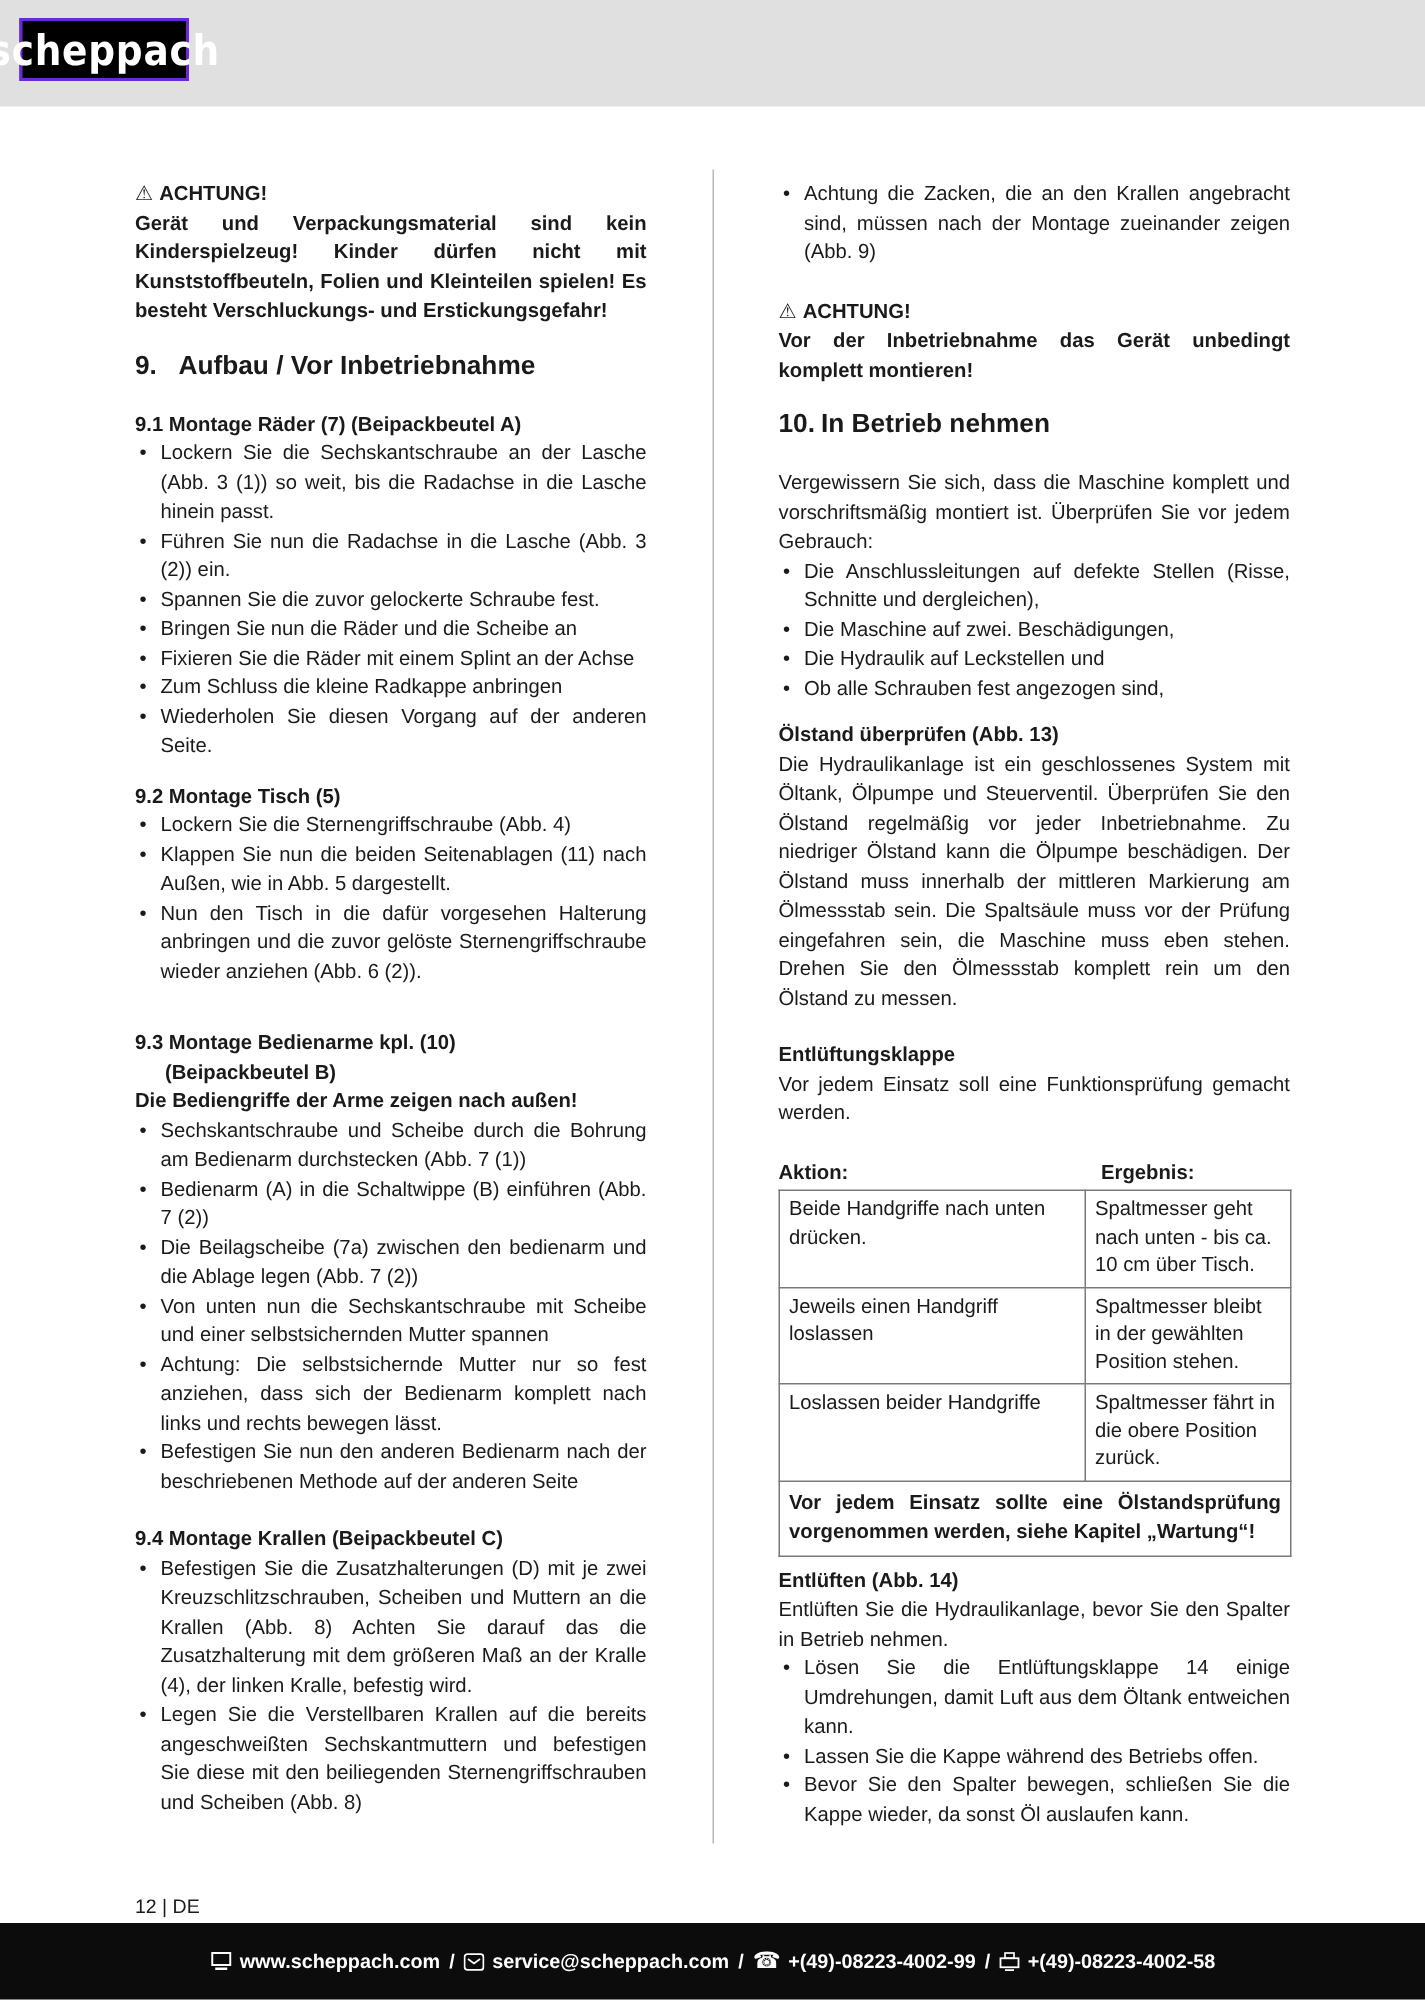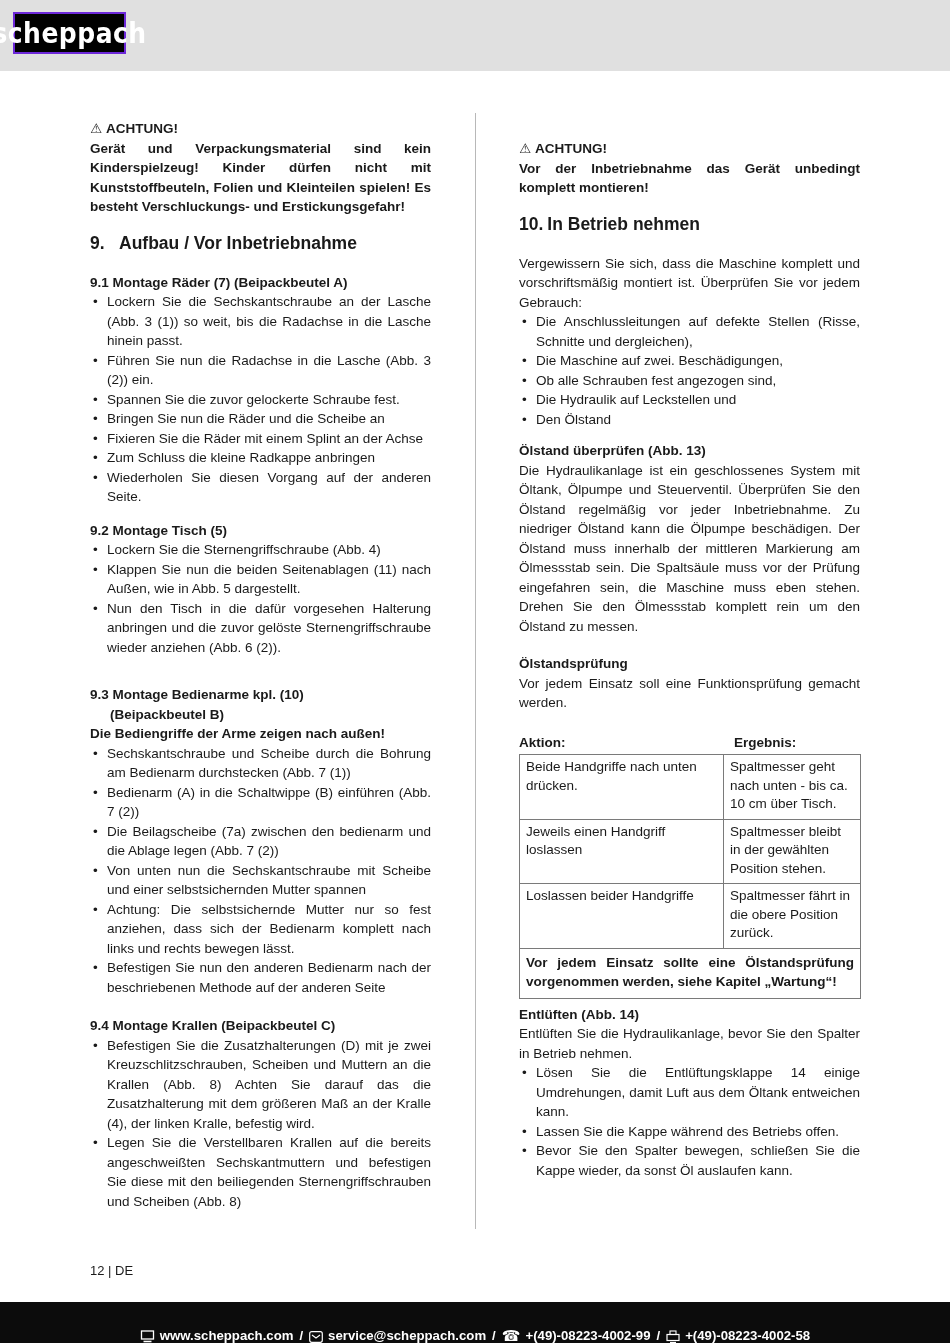--- a/index.html
+++ b/index.html
@@ -43,22 +43,22 @@
   .mt14 { margin-top:14px; } .mt16 { margin-top:28px; } .mt19 { margin-top:19px; }
   .mt20 { margin-top:20px; } .mt12 { margin-top:12px; } .mt18 { margin-top:18px; } .mt6 { margin-top:6px; }
   .tbl-heads { display:flex; margin-top:20px; margin-bottom:2px; font-weight:bold;gap:12px; }
   .tbl-heads .th1 { width:203px; }
   table.ftable { border-collapse:collapse; width:342px; table-layout:fixed; }
   table.ftable td { border:1px solid #7a7a7a; vertical-align:top; padding:3px 6px 5px 6px; line-height:18.5px; text-align:left; }
   table.ftable td.c1 { width:204px; }
   table.ftable td.note { font-weight:bold; text-align:justify; padding:4px 6px 6px 6px; line-height:19.5px;margin-left:44px; }
   .pagenum { position:absolute; left:90px; top:1263px; font-size:13px; }
   .footerbar {
-    position:absolute; left:0; bottom:0; width:950px; height:41px; background:#0c0c0c;
-    display:flex; align-items:flex-end; justify-content:center;
+    position:absolute; left:0; bottom:10px; width:950px; height:51px; background:#0c0c0c;
+    display:flex; align-items:center; justify-content:center;
     color:#fff; font-size:13.2px; font-weight:bold; white-space:nowrap;
   }
   .footerbar .ficon { display:inline-flex; align-items:center; margin:0 5px 0 0; }
   .footerbar .fsep { margin:0 6px; }
   .glyph-icon { font-weight:normal; font-size:15px; line-height:1; }
 </style>
 </head>
 <body>
 
 <div class="topbar">
@@ -122,49 +122,51 @@
     <div class="mt19">
       <div class="sub-heading">9.4 Montage Krallen (Beipackbeutel C)</div>
       <ul class="blist">
         <li>Befestigen Sie die Zusatzhalterungen (D) mit je zwei Kreuzschlitzschrauben, Scheiben und Muttern an die Krallen (Abb. 8) Achten Sie darauf das die Zusatzhalterung mit dem größeren Maß an der Kralle (4), der linken Kralle, befestig wird.</li>
         <li>Legen Sie die Verstellbaren Krallen auf die bereits angeschweißten Sechskantmuttern und befestigen Sie diese mit den beiliegenden Sternengriffschrauben und Scheiben (Abb. 8)</li>
       </ul>
     </div>
   </div>
 
   <div class="col col-right">
+    <ul class="blist">
+      <li>Achtung die Zacken, die an den Krallen angebracht sind, müssen nach der Montage zueinander zeigen (Abb. 9)</li>
+    </ul>
 
     <div class="mt20">
       <div class="warn-head">
         <span class="warn-icon">⚠</span><span>ACHTUNG!</span>
       </div>
       <div class="bold">Vor der Inbetriebnahme das Gerät unbedingt komplett montieren!</div>
     </div>
 
     <div class="h-big">
       <span class="num num-10">10.</span>
       <span>In Betrieb nehmen</span>
     </div>
 
     <div>Vergewissern Sie sich, dass die Maschine komplett und vorschriftsmäßig montiert ist. Überprüfen Sie vor jedem Gebrauch:</div>
     <ul class="blist">
       <li>Die Anschlussleitungen auf defekte Stellen (Risse, Schnitte und dergleichen),</li>
       <li>Die Maschine auf zwei. Beschädigungen,</li>
+      <li>Die Hydraulik auf Leckstellen und</li>
       <li>Ob alle Schrauben fest angezogen sind,</li>
-      <li>Die Hydraulik auf Leckstellen und</li>
-      <li>Den Ölstand</li>
     </ul>
 
     <div class="mt12">
       <div class="sub-heading">Ölstand überprüfen (Abb. 13)</div>
       <div>Die Hydraulikanlage ist ein geschlossenes System mit Öltank, Ölpumpe und Steuerventil. Überprüfen Sie den Ölstand regelmäßig vor jeder Inbetriebnahme. Zu niedriger Ölstand kann die Ölpumpe beschädigen. Der Ölstand muss innerhalb der mittleren Markierung am Ölmessstab sein. Die Spaltsäule muss vor der Prüfung eingefahren sein, die Maschine muss eben stehen. Drehen Sie den Ölmessstab komplett rein um den Ölstand zu messen.</div>
     </div>
 
     <div class="mt18">
-      <div class="sub-heading">Ölstandsprüfung</div>
+      <div class="sub-heading">Entlüftungsklappe</div>
       <div>Vor jedem Einsatz soll eine Funktionsprüfung gemacht werden.</div>
     </div>
 
     <div class="tbl-heads">
       <span class="th1">Aktion:</span>
       <span>Ergebnis:</span>
     </div>
     <table class="ftable">
       <tbody>
         <tr>

